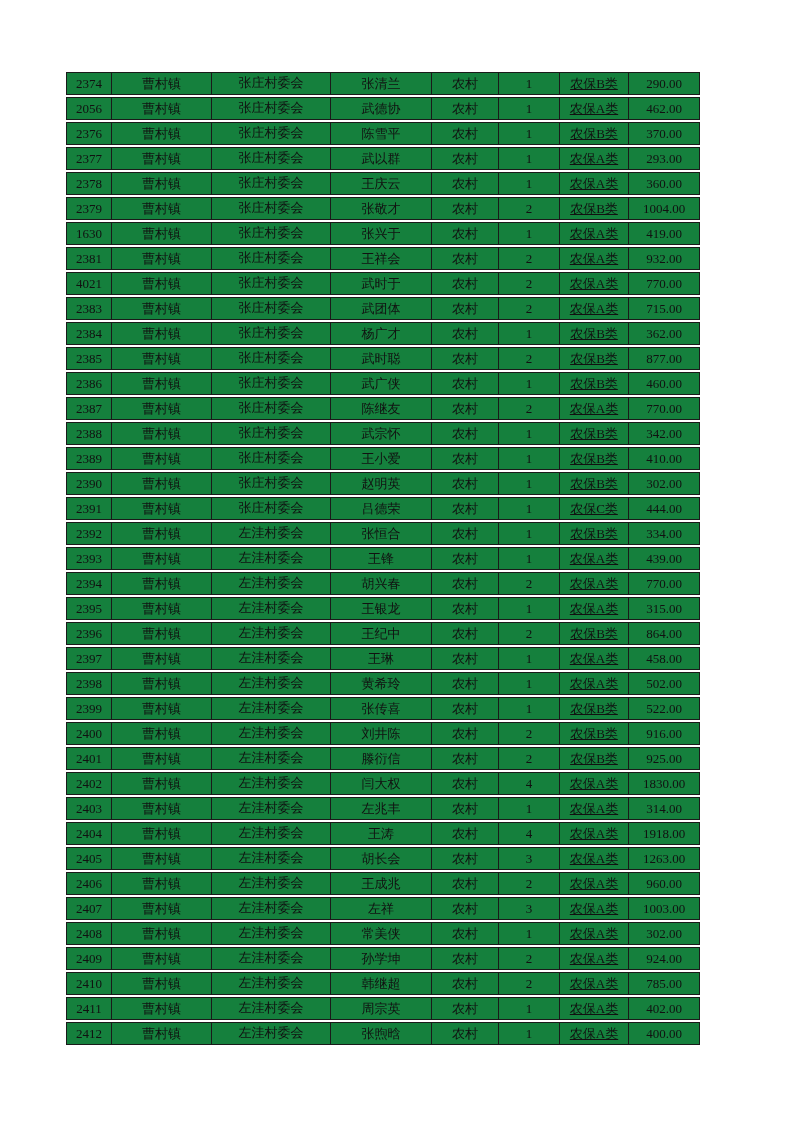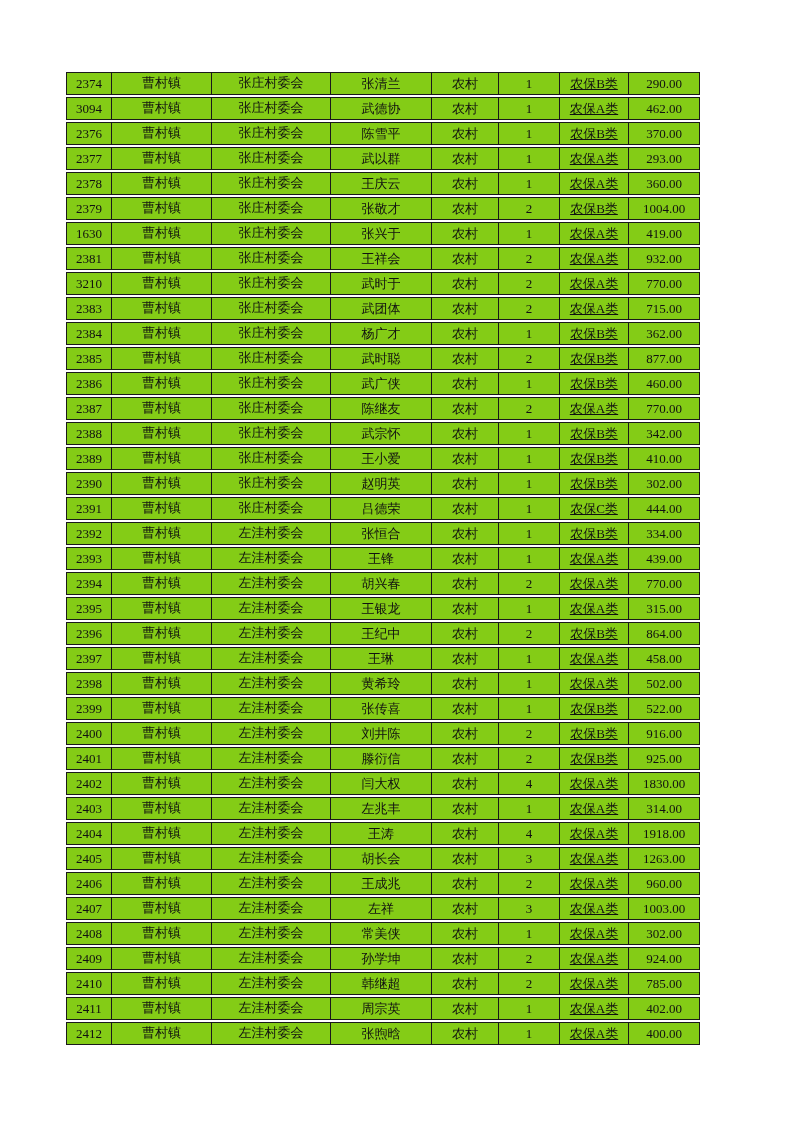--- a/index.html
+++ b/index.html
@@ -21,38 +21,38 @@
     top: 72px;
     width: 634px;
   }
   .t-row {
     display: flex;
     box-sizing: border-box;
     width: 634px;
     height: 23px;
     margin-bottom: 2px;
     border: 1px solid #1a1a1a;
-    background: #84cc16;
+    background: #15803d;
     align-items: stretch;
   }
   .cell {
     box-sizing: border-box;
     display: flex;
     align-items: center;
     justify-content: center;
     border-right: 1px solid #1a1a1a;
     font-size: 13px;
     line-height: 21px;
     color: #111111;
     white-space: nowrap;
     overflow: hidden;
   }
   .cell:last-child { border-right: none; }
   .c0 { width: 45px;  }
-  .c1 { width: 100px; font-family: Liberation Mono, monospace; }
+  .c1 { width: 100px; }
   .c2 { width: 119px; font-family: Liberation Mono, monospace; }
   .c3 { width: 101px; }
   .c4 { width: 67px;  }
   .c5 { width: 61px;  }
   .c6 { width: 69px; text-decoration: underline;  }
   .c7 { width: 70px;  }
 </style>
 </head>
 <body>
 
@@ -63,21 +63,21 @@
     <div class="cell c1">曹村镇</div>
     <div class="cell c2">张庄村委会</div>
     <div class="cell c3">张清兰</div>
     <div class="cell c4">农村</div>
     <div class="cell c5">1</div>
     <div class="cell c6">农保B类</div>
     <div class="cell c7">290.00</div>
   </div>
 
   <div class="t-row">
-    <div class="cell c0">3094</div>
+    <div class="cell c0">2056</div>
     <div class="cell c1">曹村镇</div>
     <div class="cell c2">张庄村委会</div>
     <div class="cell c3">武德协</div>
     <div class="cell c4">农村</div>
     <div class="cell c5">1</div>
     <div class="cell c6">农保A类</div>
     <div class="cell c7">462.00</div>
   </div>
 
   <div class="t-row">
@@ -140,21 +140,21 @@
     <div class="cell c1">曹村镇</div>
     <div class="cell c2">张庄村委会</div>
     <div class="cell c3">王祥会</div>
     <div class="cell c4">农村</div>
     <div class="cell c5">2</div>
     <div class="cell c6">农保A类</div>
     <div class="cell c7">932.00</div>
   </div>
 
   <div class="t-row">
-    <div class="cell c0">3210</div>
+    <div class="cell c0">4021</div>
     <div class="cell c1">曹村镇</div>
     <div class="cell c2">张庄村委会</div>
     <div class="cell c3">武时于</div>
     <div class="cell c4">农村</div>
     <div class="cell c5">2</div>
     <div class="cell c6">农保A类</div>
     <div class="cell c7">770.00</div>
   </div>
 
   <div class="t-row">

